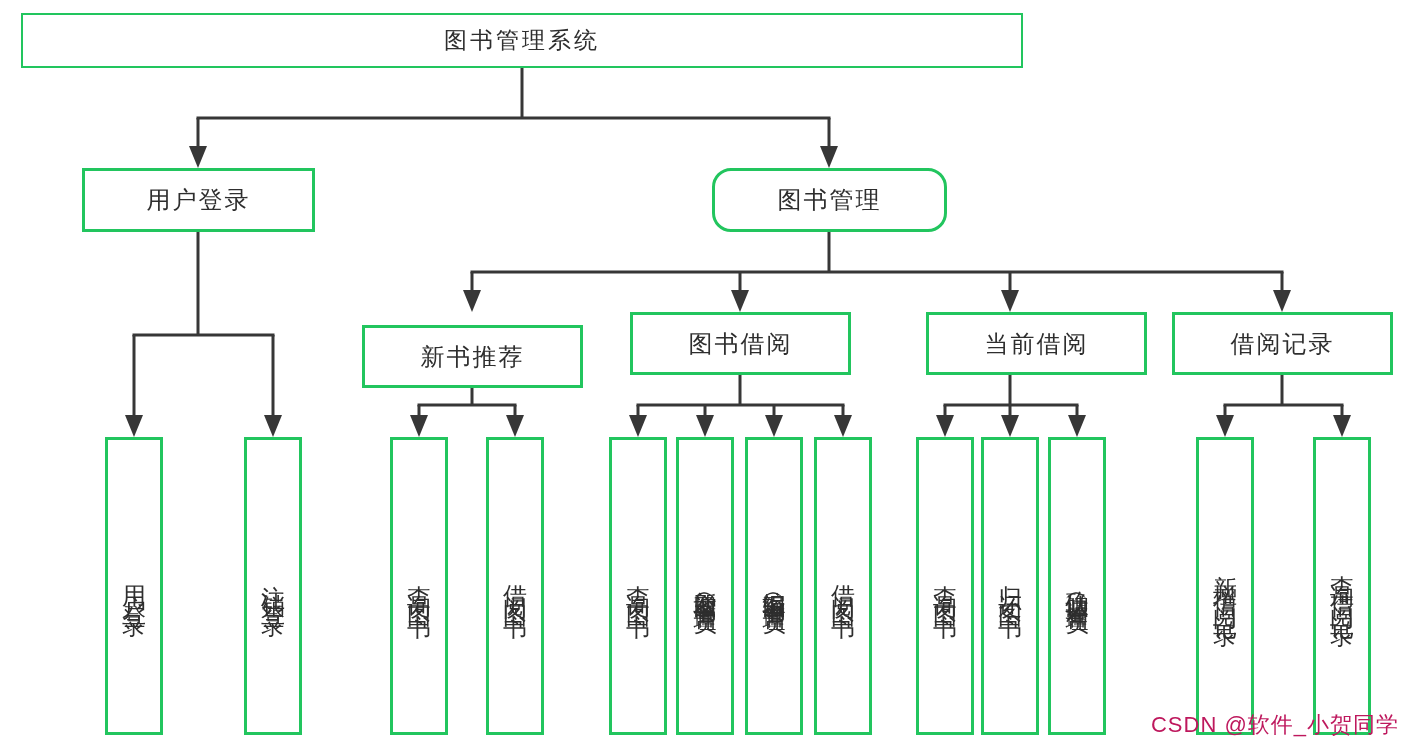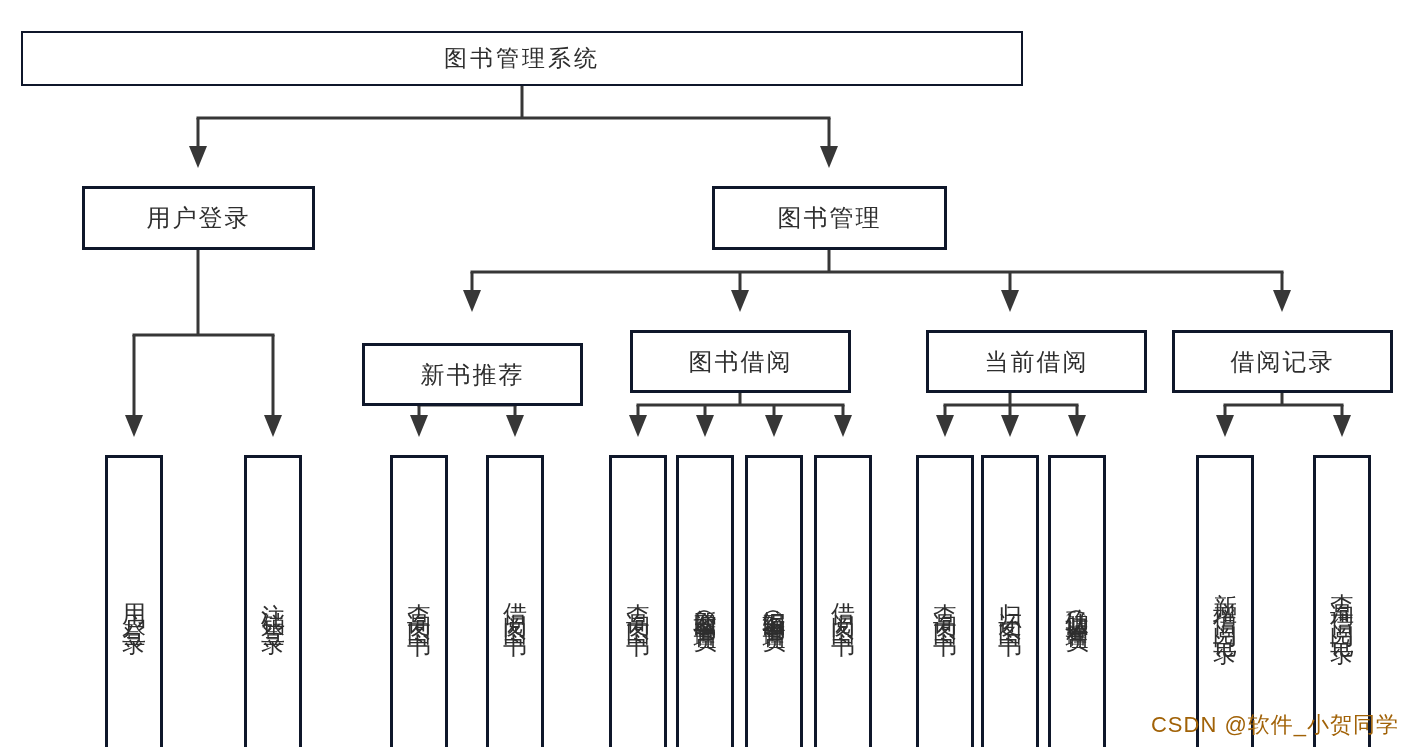--- a/index.html
+++ b/index.html
@@ -9,27 +9,26 @@
     font-family: "Liberation Sans", "DejaVu Sans", sans-serif;
     position: relative;
     overflow: hidden;
   }
   #stage { position: absolute; left: 0; top: 0; width: 1405px; height: 747px; }
   #connectors { position: absolute; left: 0; top: 0; z-index: 1; }
   .node {
     position: absolute;
     box-sizing: border-box;
     background: #ffffff;
-    border: 3px solid #0f172a;
+    border: 3px solid #22c55e;
     display: flex;
     align-items: center;
     justify-content: center;
     z-index: 2;
     color: #2e2e2e;
-    margin-top: 18px;
   }
   .node.root { border-width: 2px; }
   .h-label {
     font-size: 24px;
     letter-spacing: 2px;
     color: #2e2e2e;
     white-space: nowrap;
   }
   .root .h-label { font-size: 23px; letter-spacing: 3px; }
   .leaf { border-width: 3px; }
@@ -41,21 +40,21 @@
     line-height: 1;
     color: #2e2e2e;
     white-space: nowrap;
   }
   .v-text.long { letter-spacing: 3px; font-size: 23px; }
   #watermark {
     position: absolute;
     right: 6px;
     bottom: 7px;
     font-size: 22px;
-    color: #a16207;
+    color: #be185d;
     letter-spacing: 1px;
     z-index: 3;
     white-space: nowrap;
     margin-top: 20px;
   }
 </style>
 </head>
 <body>
 
 <div id="stage">
@@ -115,21 +114,21 @@
       <polygon points="1333,415 1351,415 1342,437" fill="#373737"></polygon>
     </svg>
 
   <div class="node root" style="left:21px; top:13px; width:1002px; height:55px;">
     <span class="h-label">图书管理系统</span>
   </div>
 
   <div class="node" style="left:82px; top:168px; width:233px; height:64px;">
     <span class="h-label">用户登录</span>
   </div>
-  <div class="node" style="left:712px; top:168px; width:235px; height:64px;">
+  <div class="node" style="left:712px; top:168px; width:235px; height:64px;border-radius:19px;">
     <span class="h-label">图书管理</span>
   </div>
 
   <div class="node" style="left:362px; top:325px; width:221px; height:63px;">
     <span class="h-label">新书推荐</span>
   </div>
   <div class="node" style="left:630px; top:312px; width:221px; height:63px;text-align:right;">
     <span class="h-label">图书借阅</span>
   </div>
   <div class="node" style="left:926px; top:312px; width:221px; height:63px;">

